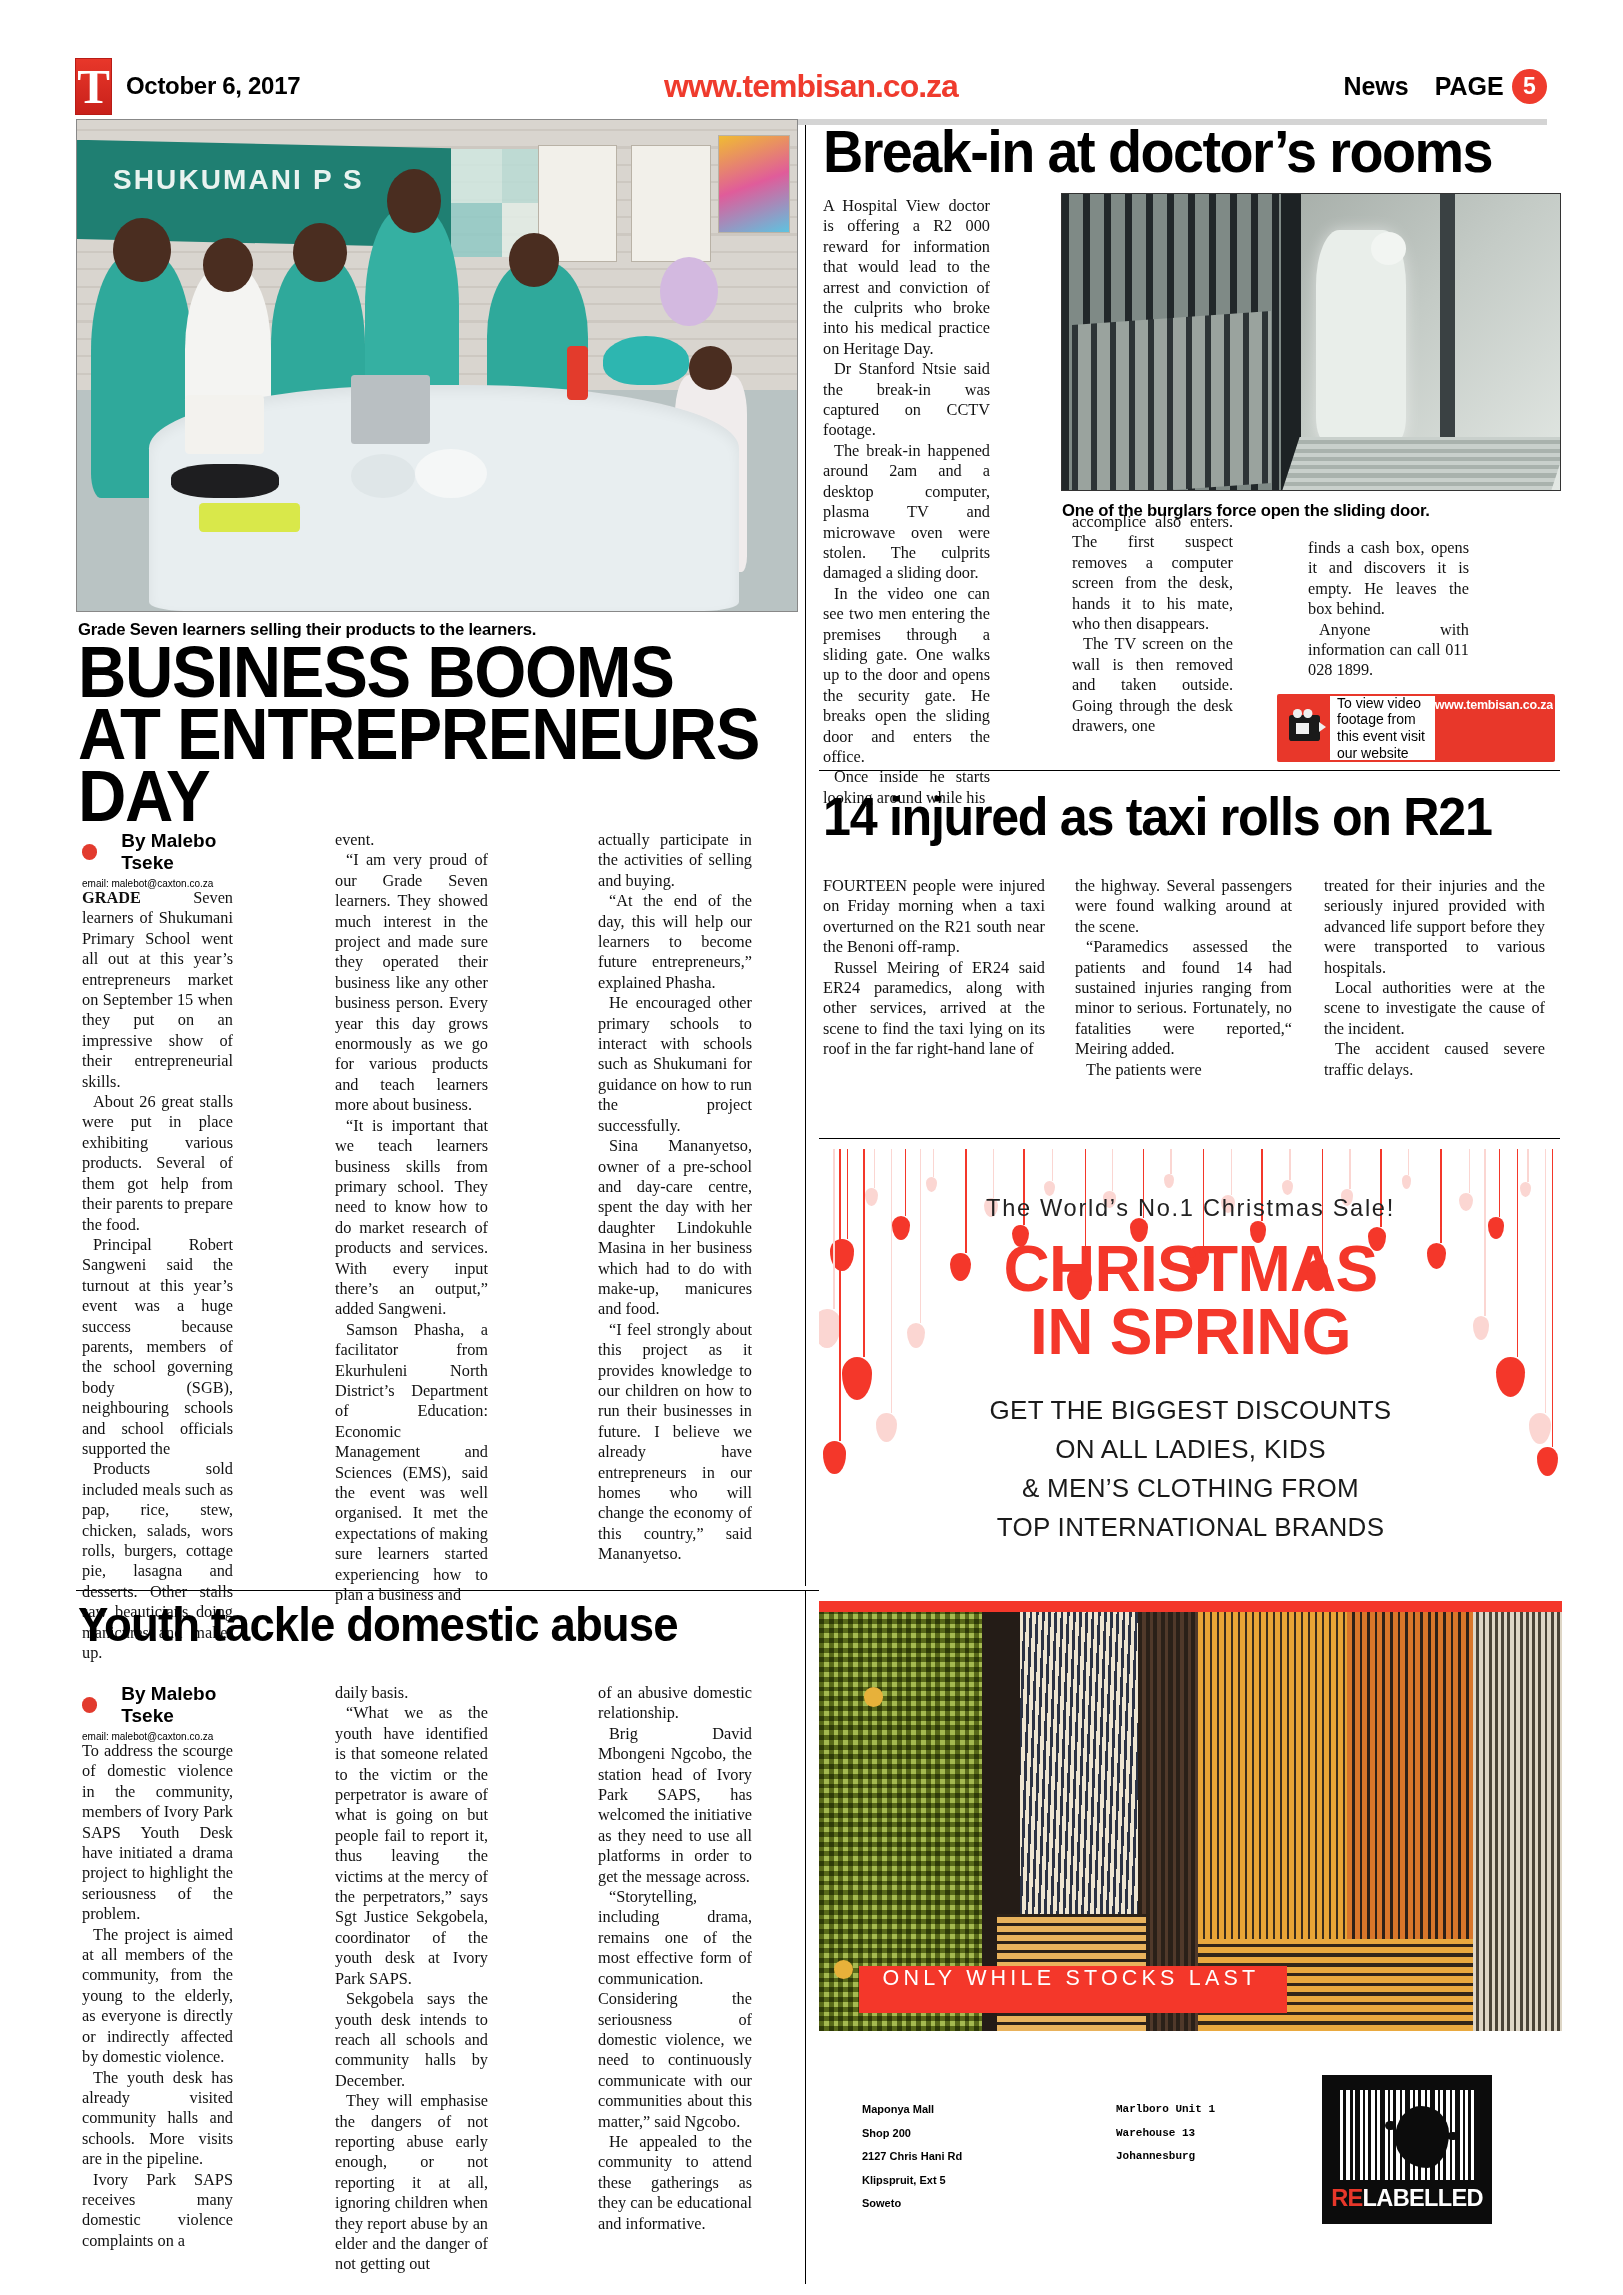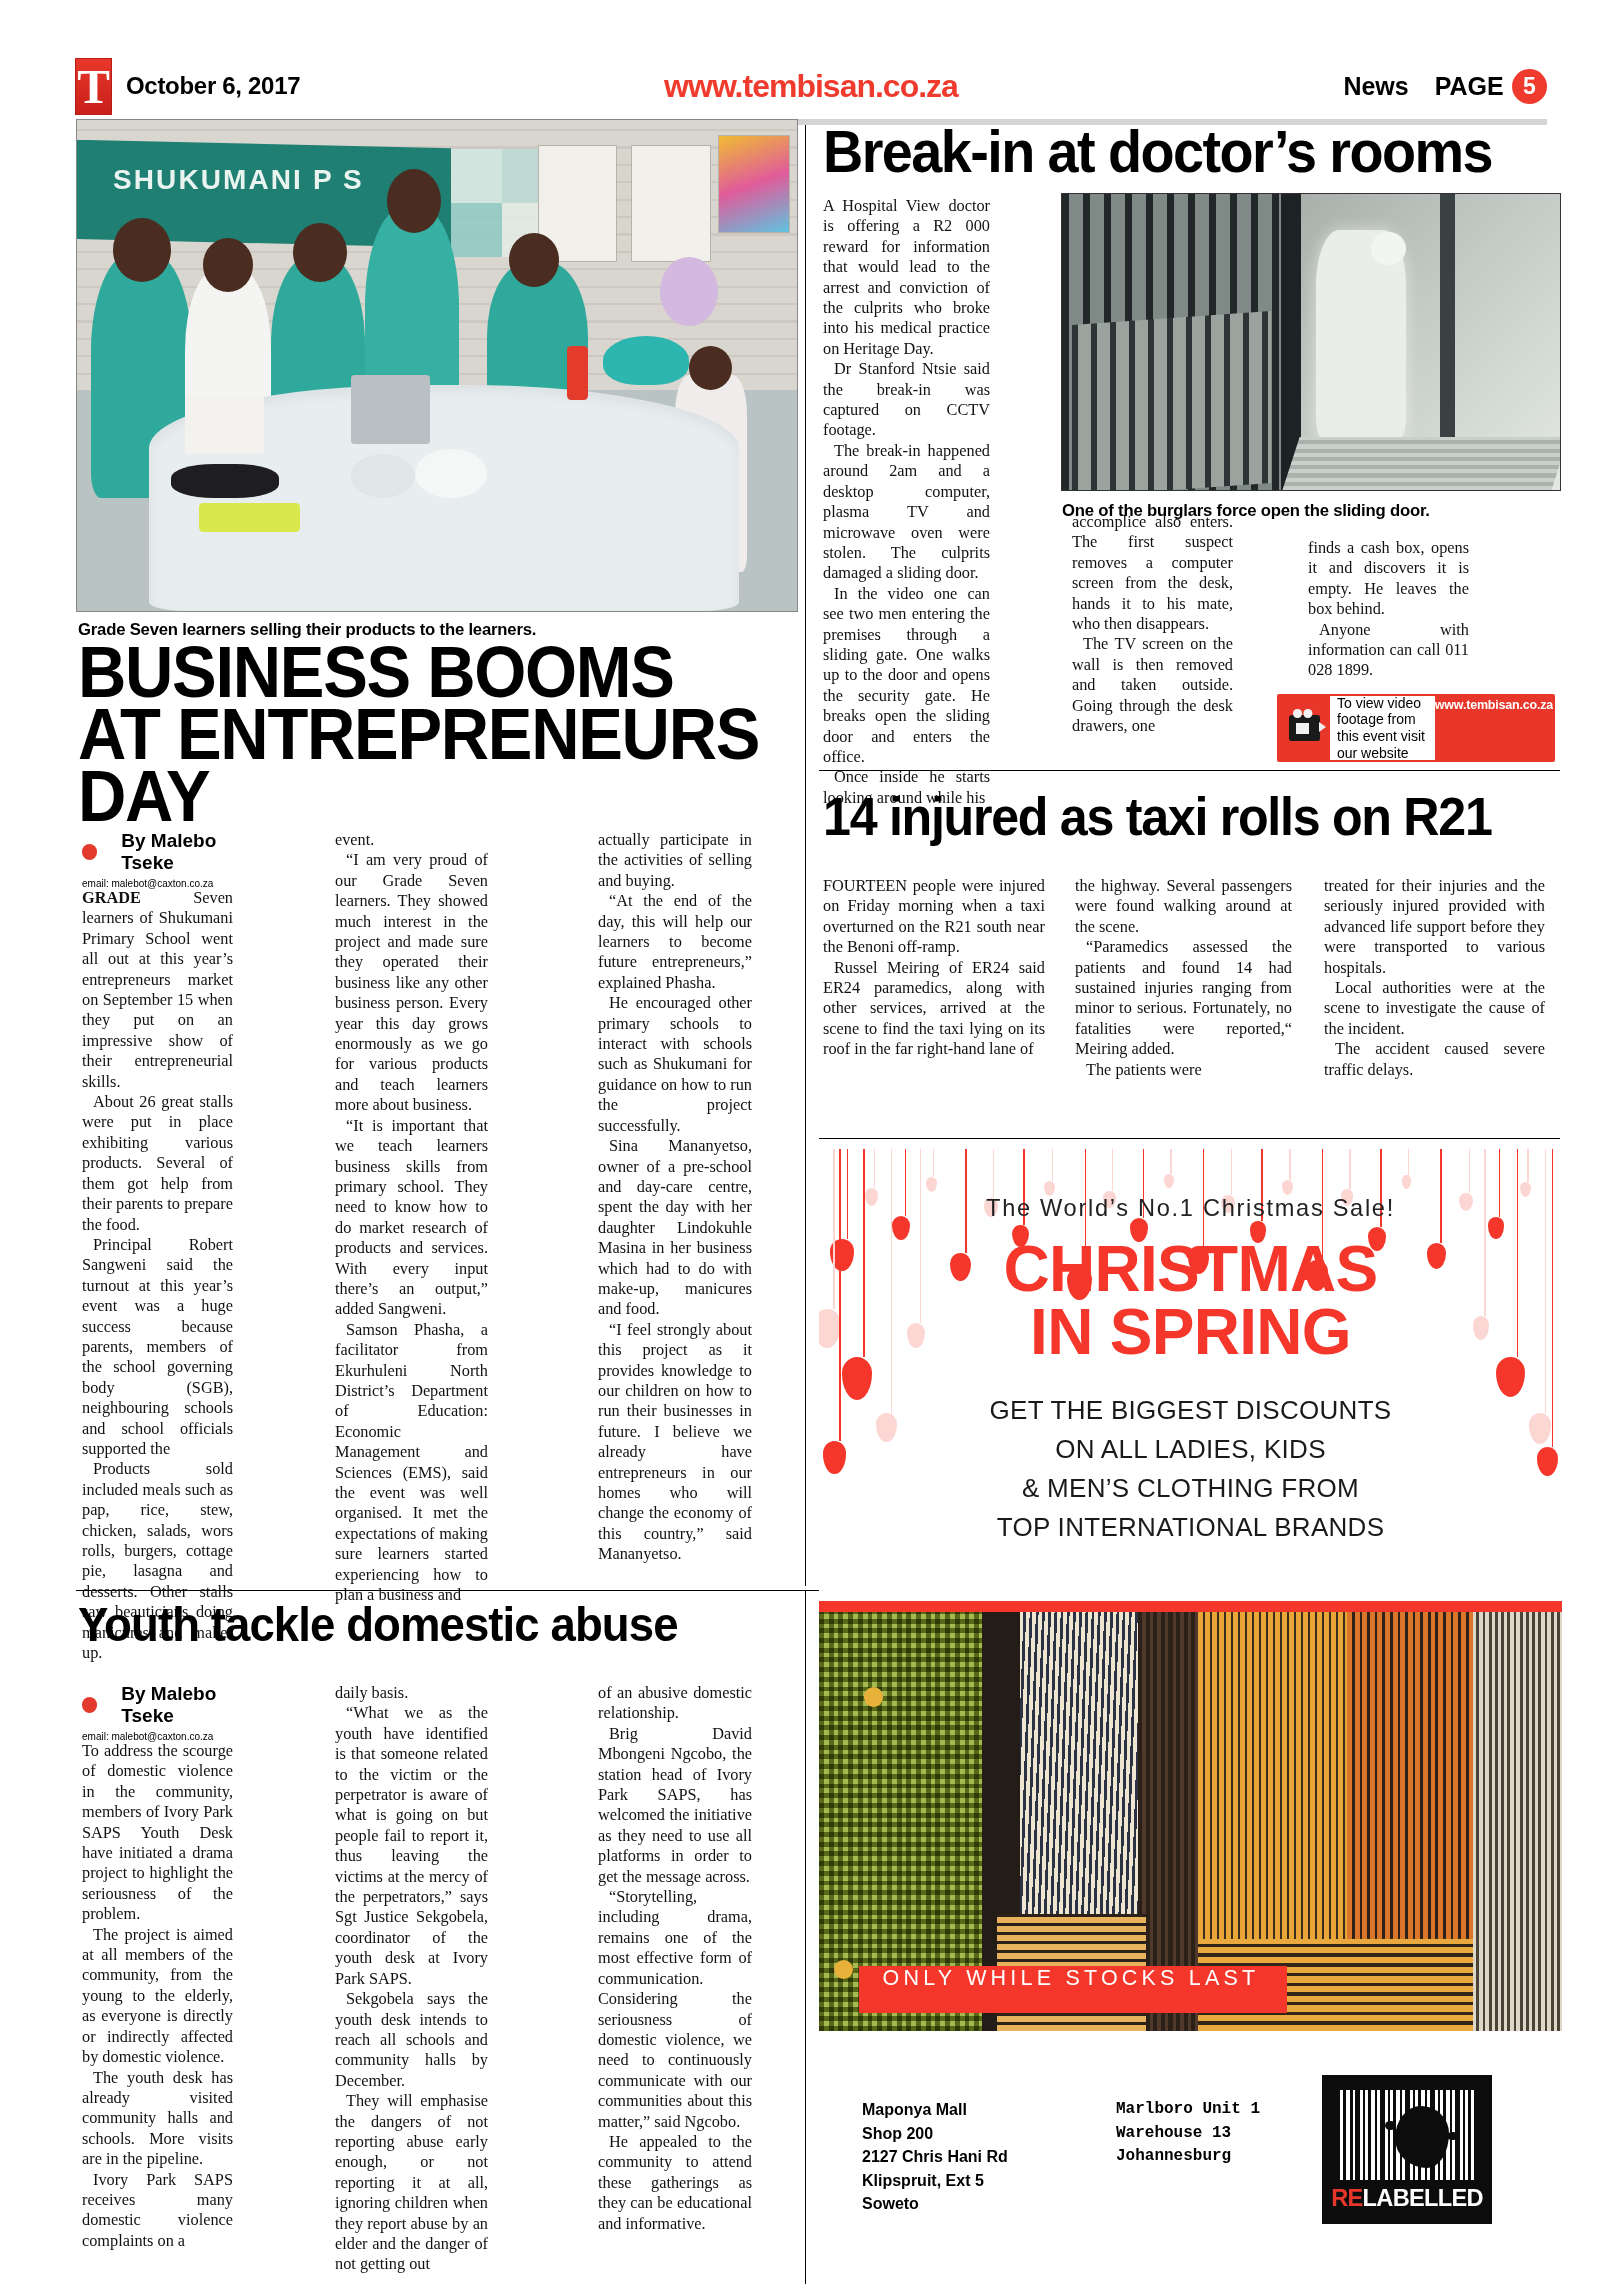--- a/index.html
+++ b/index.html
@@ -379,21 +379,21 @@
   .stocks-text {
     margin-left: 23.6px;
     font-family: "Liberation Sans", sans-serif;
     font-size: 21.5px; color: #fff; letter-spacing: 4.2px;
   }
 
   .addr-col {
     position: absolute;
     font-family: "Liberation Sans", sans-serif;
     font-weight: bold;
-    font-size: 16px; line-height: 23.6px;
+    font-size: 11px; line-height: 23.6px;
     color: #000;
   }
   .addr1 { left: 862px; top: 2098px; }
   .addr2 { left: 1116px; top: 2098px; font-family: Liberation Mono, monospace; }
 
   .relabelled-logo {
     position: absolute; left: 1322px; top: 2075px;
     width: 170px; height: 149px;
     background: #0c0c0c;
     overflow: hidden;

